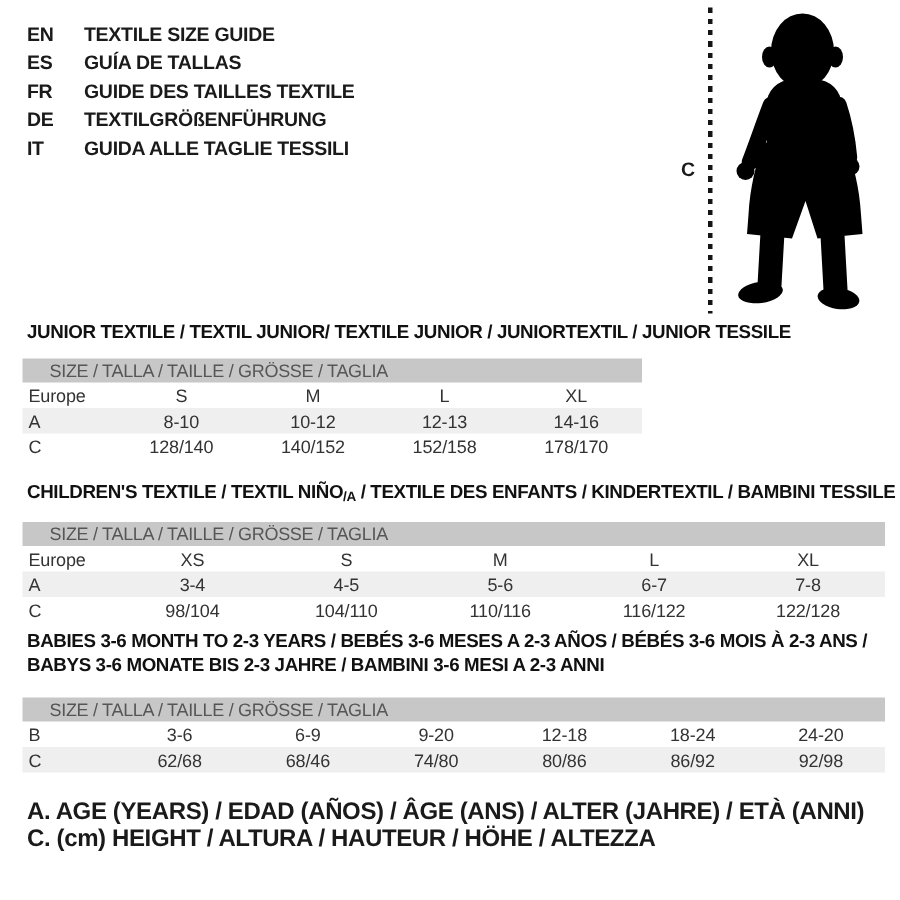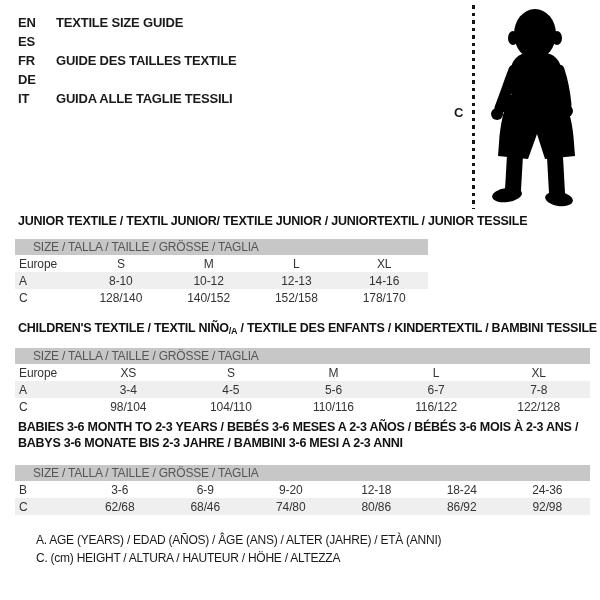--- a/index.html
+++ b/index.html
@@ -38,39 +38,41 @@
   .trow { display:grid; height:17px; align-items:center; }
   .t1 .trow { grid-template-columns:62px repeat(4,1fr); }
   .t2 .trow { grid-template-columns:62px repeat(5,1fr); }
   .t3 .trow { grid-template-columns:62px repeat(6,1fr); }
   .trow.alt { background:#efefef; }
   .cell { text-align:center; letter-spacing:-0.1px; }
   .cell.lbl { text-align:left; padding-left:4px; }
 
   
   .footnotes { left:18px; top:533px; }
-  .fn { font-weight:normal; font-size:12px; height:17.5px; letter-spacing:-0.25px; white-space:nowrap;margin-left:18px; }
+  .fn { font-weight:bold; font-size:16px; height:17.5px; letter-spacing:-0.25px; white-space:nowrap; }
 </style>
 </head>
 <body>
 
 <div class="abs lang-list">
   <div class="lang-row">
     <span class="lang-code">EN</span>
     <span>TEXTILE SIZE GUIDE</span>
   </div>
   <div class="lang-row">
     <span class="lang-code">ES</span>
+    <span>GUÍA DE TALLAS</span>
   </div>
   <div class="lang-row">
     <span class="lang-code">FR</span>
     <span>GUIDE DES TAILLES TEXTILE</span>
   </div>
   <div class="lang-row">
     <span class="lang-code">DE</span>
+    <span>TEXTILGRÖßENFÜHRUNG</span>
   </div>
   <div class="lang-row">
     <span class="lang-code">IT</span>
     <span>GUIDA ALLE TAGLIE TESSILI</span>
   </div>
 </div>
 
 <div class="abs figure-c">C</div>
 <div class="abs figure-line"></div>
 <svg class="abs baby-svg" width="112" height="200" viewBox="0 0 112 200" aria-hidden="true">
@@ -152,21 +154,21 @@
 </div>
 <div class="tbl t3" style="top:465px">
   <div class="size-bar">SIZE / TALLA / TAILLE / GRÖSSE / TAGLIA</div>
   <div class="trow">
     <div class="cell lbl">B</div>
     <div class="cell">3-6</div>
     <div class="cell">6-9</div>
     <div class="cell">9-20</div>
     <div class="cell">12-18</div>
     <div class="cell">18-24</div>
-    <div class="cell">24-36</div>
+    <div class="cell">24-20</div>
   </div>
   <div class="trow alt">
     <div class="cell lbl">C</div>
     <div class="cell">62/68</div>
     <div class="cell">68/46</div>
     <div class="cell">74/80</div>
     <div class="cell">80/86</div>
     <div class="cell">86/92</div>
     <div class="cell">92/98</div>
   </div>

